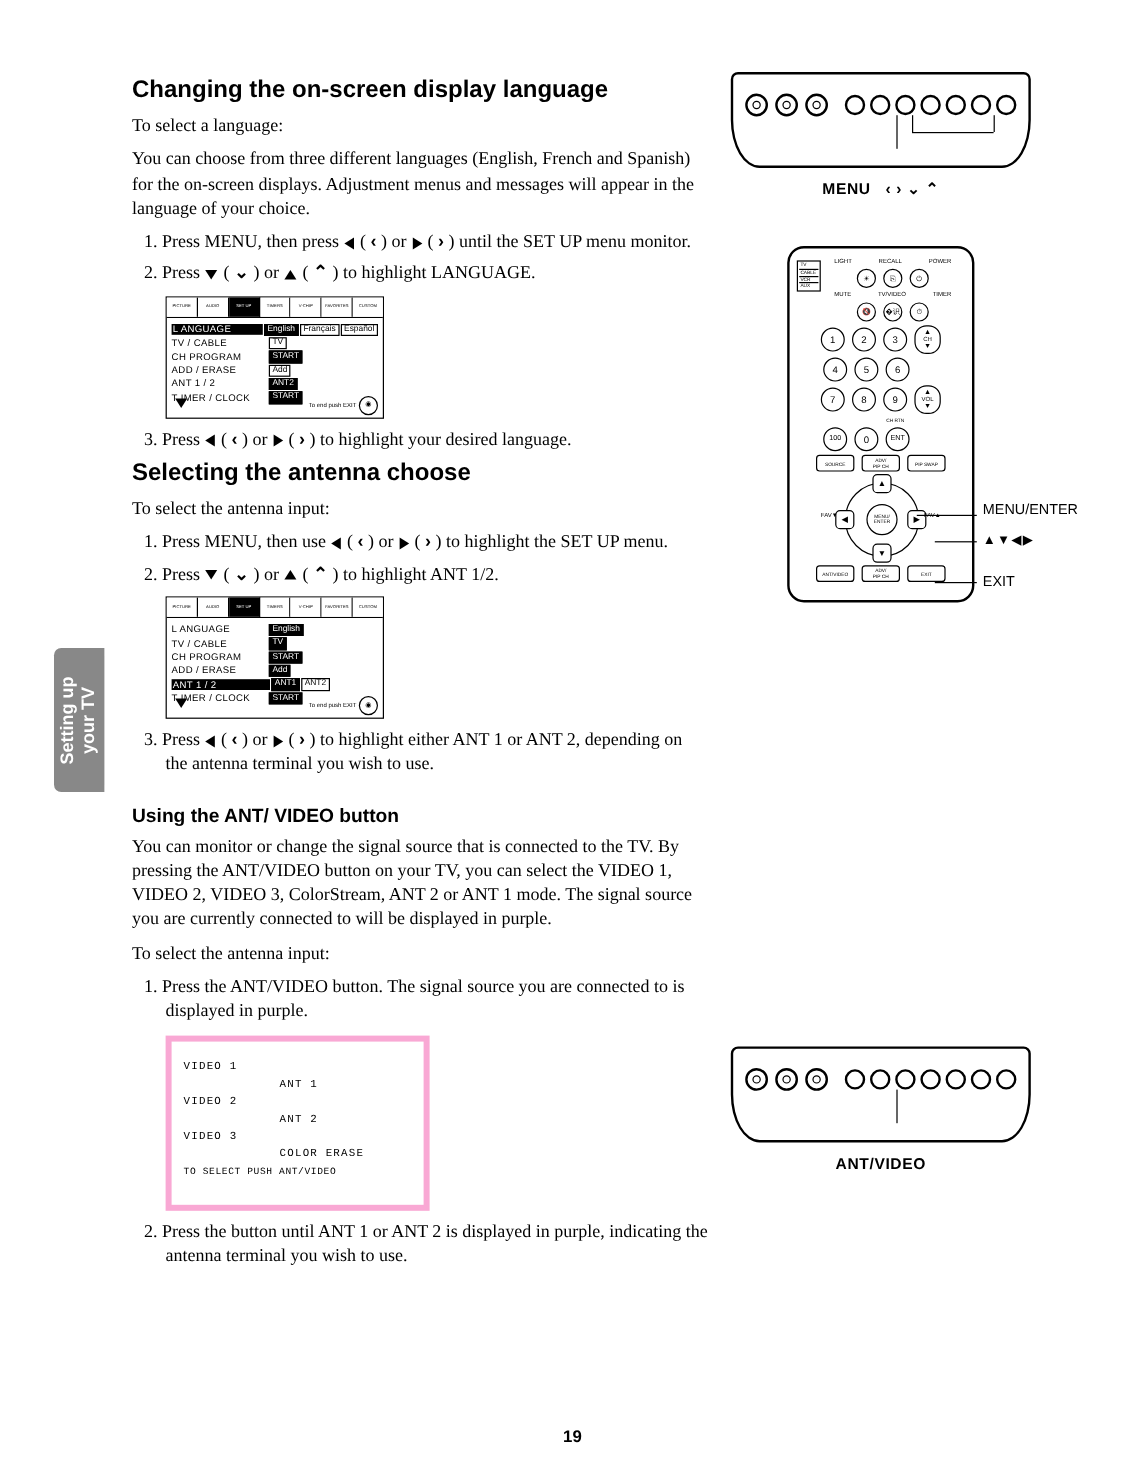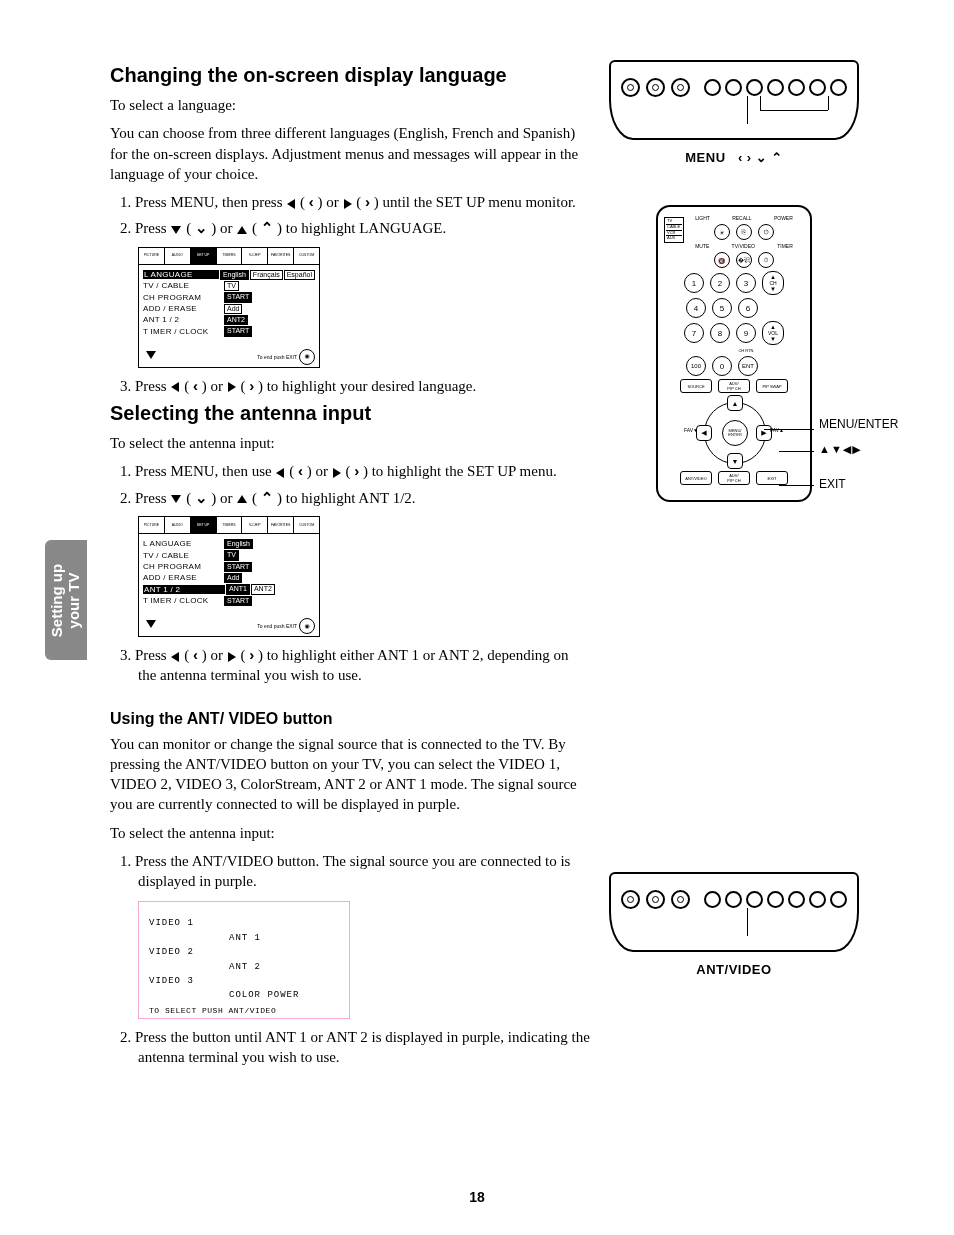--- a/index.html
+++ b/index.html
@@ -83,21 +83,21 @@
 
   
   .osd {
     width: 180px;
     border: 1px solid #000;
     margin: 8px 0 8px 28px;
     font-family: Arial, sans-serif;
     font-size: 8px;
     line-height: 1.2;
     position: relative;
-    padding-bottom: 27px;
+    padding-bottom: 8px;
   }
   .osd-tabs {
     display: flex;
     border-bottom: 1px solid #000;
   }
   .osd-tab {
     flex: 1;
     border-right: 1px solid #000;
     height: 16px;
     background: #fff;
@@ -208,23 +208,23 @@
   }
   .callout-line {
     position:absolute; background:#000; height:1px;
   }
   .r-arrows {
     font-size:11px; letter-spacing:1px;
   }
 
   
   .vid-osd {
-    width:190px; border:1px solid #f9a8d4; margin:10px 0 8px 28px;
+    width:190px; border:5px solid #f9a8d4; margin:10px 0 8px 28px;
     font-family:"Courier New",monospace; font-size:9px; letter-spacing:1px;
-    padding:14px 10px 0 10px; line-height:1.6;
+    padding:14px 10px 20px 10px; line-height:1.6;
   }
   .vid-row { display:flex; }
   .vid-l { width:80px; }
   .vid-r { width:90px; }
   .vid-footer { font-size:8px; letter-spacing:0.5px; margin-top:2px;}
 
   .page-num {
     position:absolute; bottom:30px; left:0; right:0;
     text-align:center; font-family:Arial,sans-serif; font-weight:bold; font-size:14px;
   }
@@ -297,21 +297,21 @@
       <div class="osd-footer">
           <span>To end push EXIT</span>
           <span class="joy">◉</span>
         </div>
     </div>
 
     <p class="step">
       <span>3.  Press </span><span class="tri tri-left"></span><span> ( </span><span class="chev">‹</span><span> ) or </span><span class="tri tri-right"></span><span> ( </span><span class="chev">›</span><span> ) to highlight your desired language.</span>
     </p>
 
-    <h2>Selecting the antenna input</h2>
+    <h2>Selecting the antenna choose</h2>
     <p class="body">To select the antenna input:</p>
 
     <p class="step">
       <span>1.  Press MENU, then use </span><span class="tri tri-left"></span><span> ( </span><span class="chev">‹</span><span> ) or </span><span class="tri tri-right"></span><span> ( </span><span class="chev">›</span><span> ) to highlight the SET UP menu.</span>
     </p>
     <p class="step">
       <span>2.  Press </span><span class="tri tri-down"></span><span> ( </span><span class="chev">⌄</span><span> ) or </span><span class="tri tri-up"></span><span> ( </span><span class="chev">⌃</span><span> ) to highlight ANT 1/2.</span>
     </p>
 
     <div class="osd">
@@ -383,21 +383,21 @@
       <div class="vid-row">
           <div class="vid-l"></div>
           <div class="vid-r">ANT 2</div>
         </div>
       <div class="vid-row">
           <div class="vid-l">VIDEO 3</div>
           <div class="vid-r"></div>
         </div>
       <div class="vid-row">
           <div class="vid-l"></div>
-          <div class="vid-r">COLOR POWER</div>
+          <div class="vid-r">COLOR ERASE</div>
         </div>
       <div class="vid-footer">TO SELECT PUSH ANT/VIDEO</div>
     </div>
 
     <p class="step">2.  Press the button until ANT 1 or ANT 2 is displayed in purple, indicating the antenna terminal you wish to use.</p>
   </div>
 
   <div class="right-col">
 
     <div style="position:relative; ">
@@ -556,14 +556,14 @@
           </div>
         </div>
         <div class="tv-pointer" style="left:138px; top:36px; width:1px; height:28px;"></div>
       </div>
       <div class="tv-label">ANT/VIDEO</div>
     </div>
 
   </div>
 
   <div class="clear"></div>
-  <div class="page-num">18</div>
+  <div class="page-num">19</div>
 </div>
 
 </body></html>

